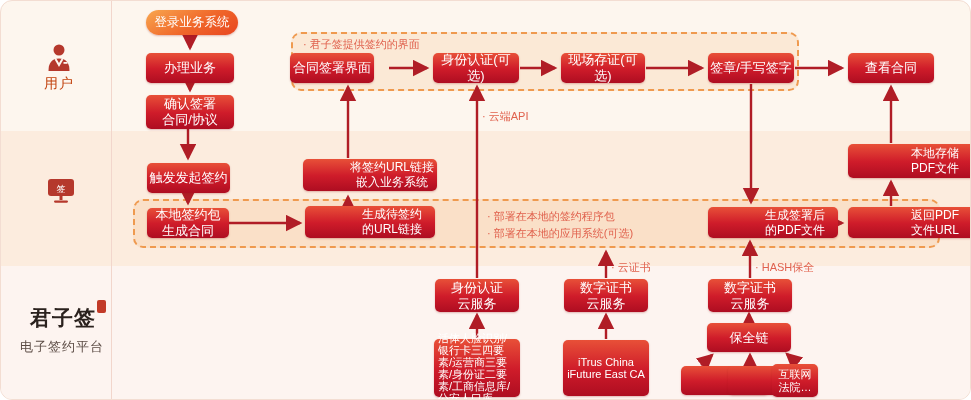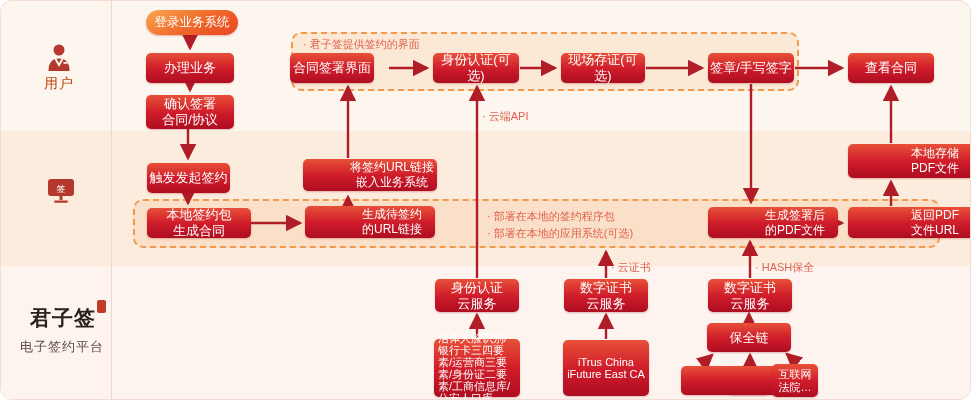--- a/index.html
+++ b/index.html
@@ -105,21 +105,21 @@
   <div class="node" style="left:145px;top:94px;width:88px;height:34px;">确认签署
 合同/协议</div>
 
   <div class="node" style="left:289px;top:52px;width:84px;height:30px;">合同签署界面</div>
   <div class="node" style="left:432px;top:52px;width:86px;height:30px;">身份认证(可选)</div>
   <div class="node" style="left:560px;top:52px;width:84px;height:30px;">现场存证(可选)</div>
   <div class="node" style="left:707px;top:52px;width:86px;height:30px;">签章/手写签字</div>
   <div class="node" style="left:847px;top:52px;width:86px;height:30px;">查看合同</div>
 
   <div class="node" style="left:146px;top:162px;width:83px;height:30px;">触发发起签约</div>
-  <div class="node" style="left:146px;top:207px;width:104px;height:30px;">本地签约包
+  <div class="node" style="left:146px;top:207px;width:82px;height:30px;">本地签约包
 生成合同</div>
   <div class="node f12" style="left:302px;top:158px;width:90px;height:32px;">将签约URL链接
 嵌入业务系统</div>
   <div class="node f12" style="left:304px;top:205px;width:86px;height:32px;">生成待签约
 的URL链接</div>
   <div class="node f12" style="left:707px;top:206px;width:86px;height:31px;">生成签署后
 的PDF文件</div>
   <div class="node f12" style="left:847px;top:206px;width:86px;height:31px;">返回PDF
 文件URL</div>
   <div class="node f12" style="left:847px;top:143px;width:86px;height:34px;">本地存储

